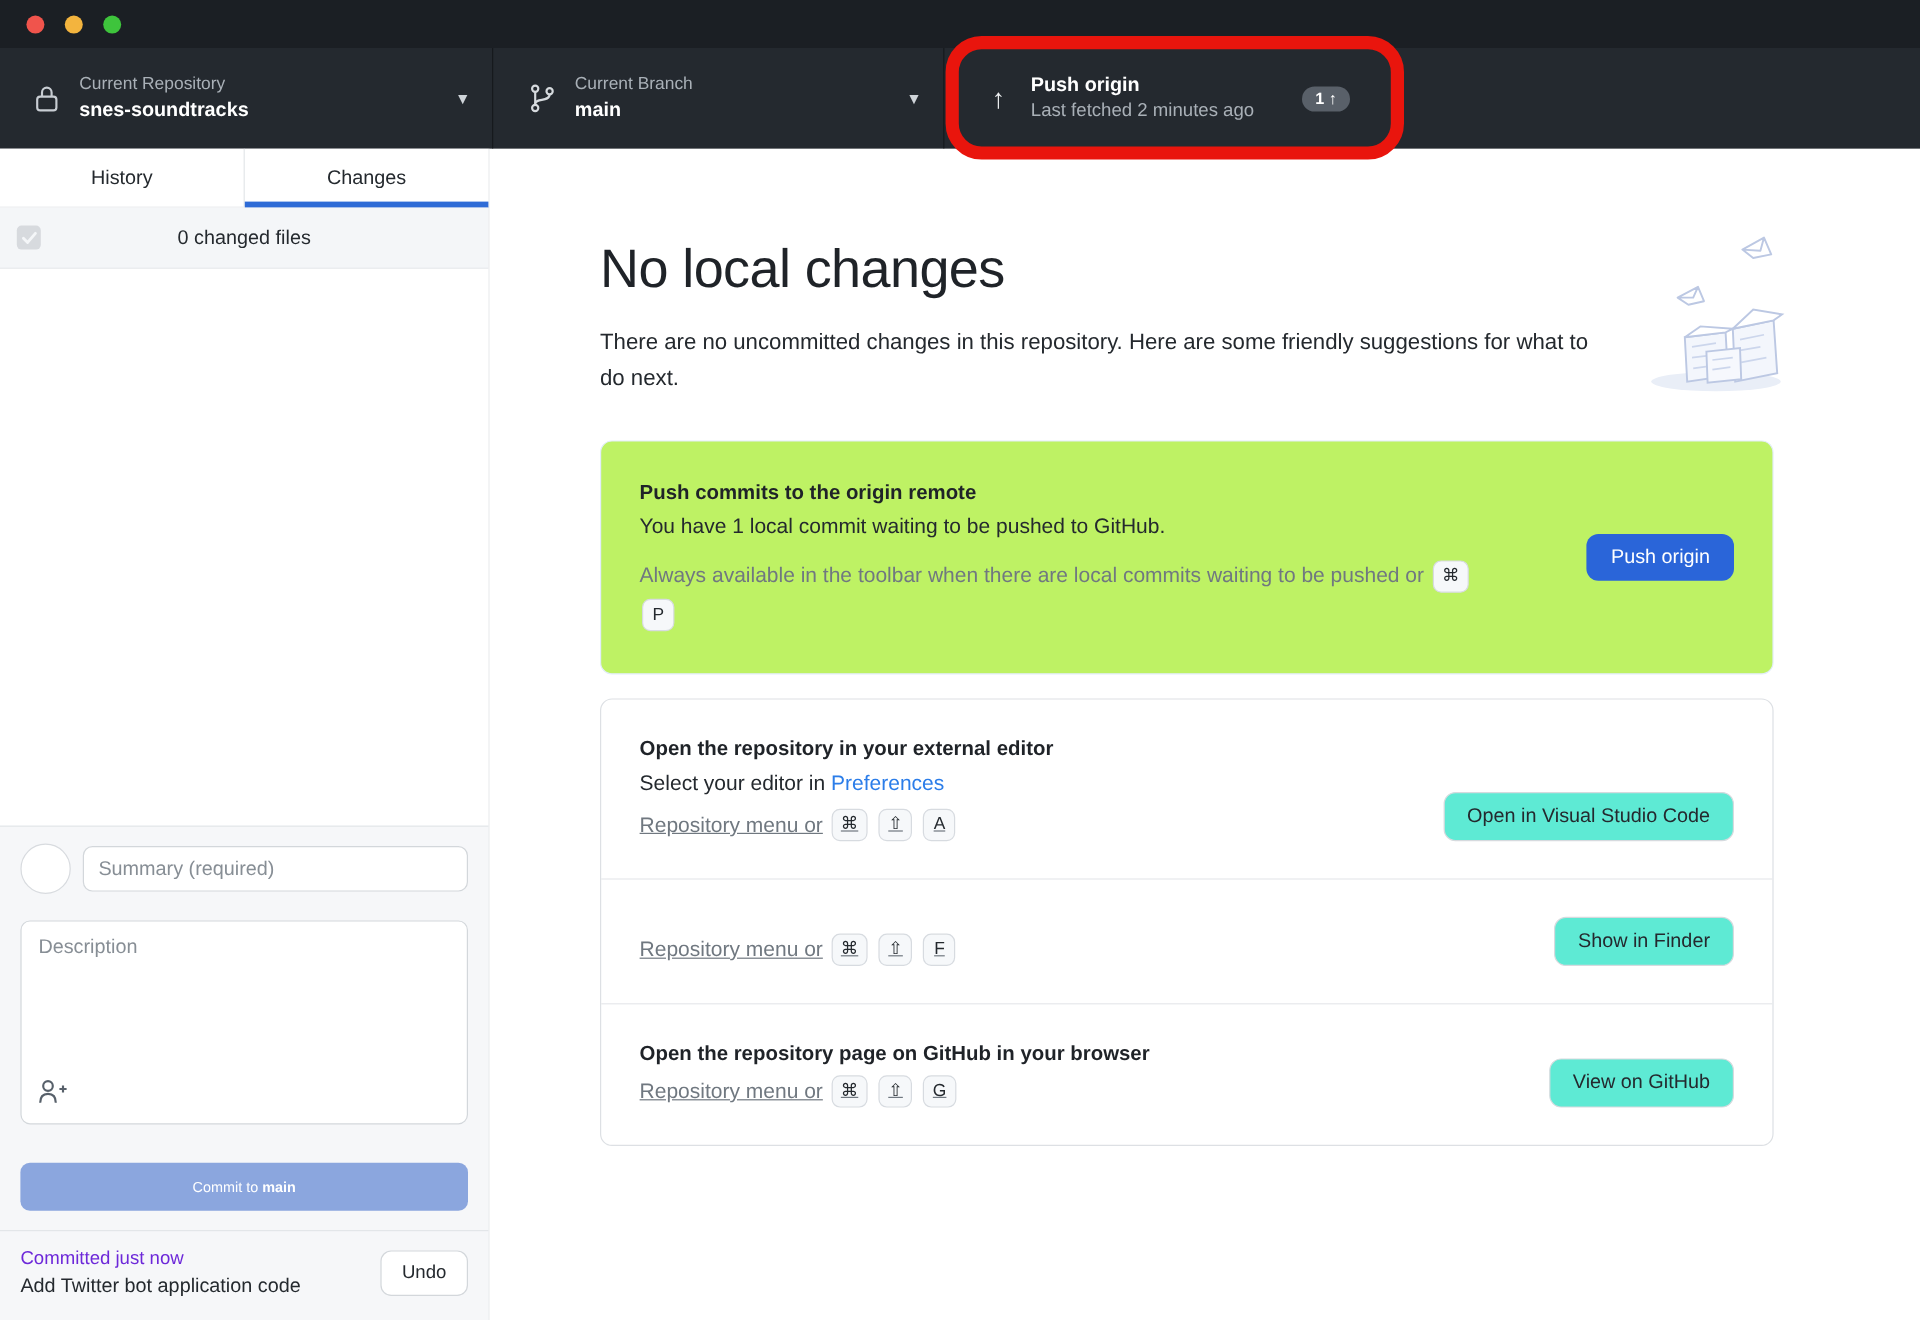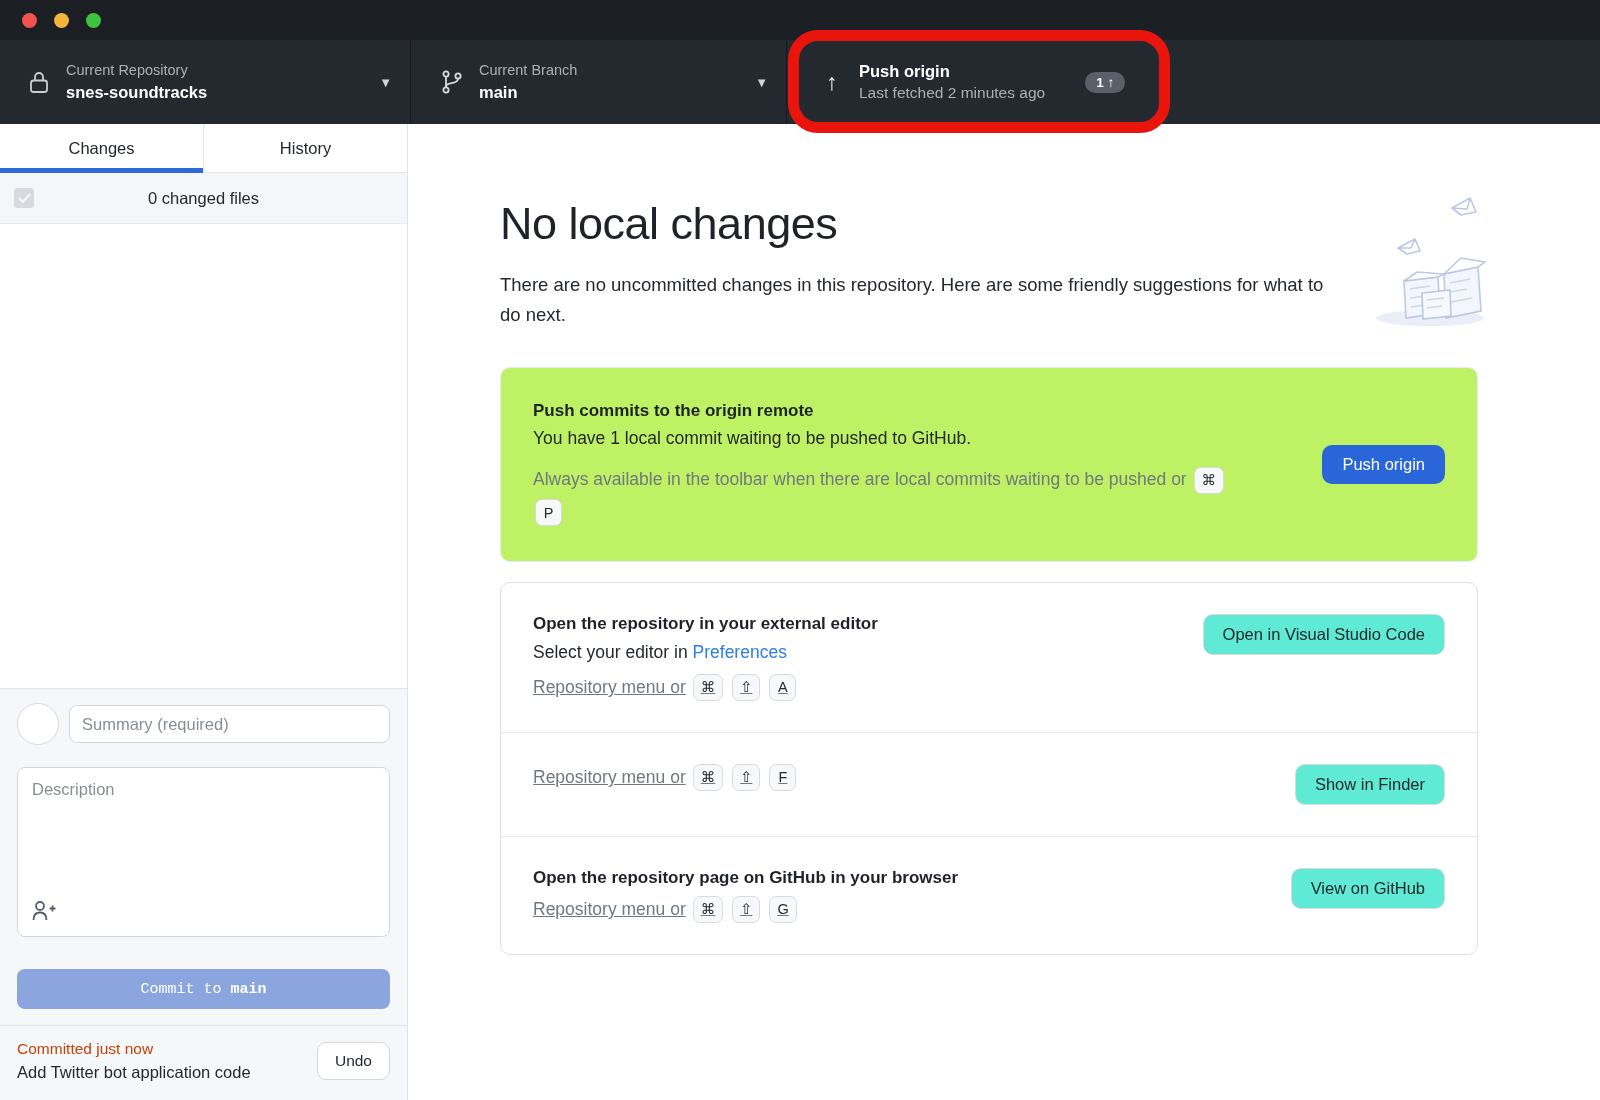--- a/index.html
+++ b/index.html
@@ -45,43 +45,43 @@
   .file-list{flex:1 1 auto;background:#fff;}
 
   .commit-box{flex:0 0 auto;background:#f6f7f9;border-top:1px solid #e3e6e9;padding:14px 17px 16px;}
   .summary-row{display:flex;align-items:center;gap:10px;margin-bottom:22px;}
   .avatar{width:42px;height:42px;border-radius:50%;background:#fff;border:1px solid #d8dbdf;box-sizing:border-box;flex:0 0 auto;}
   .summary-input{flex:1;height:38px;border:1px solid #d3d7db;border-radius:8px;padding:0 12px;font-size:16.5px;color:#24292e;background:#fff;font-family:inherit;box-sizing:border-box;min-width:0;}
   .summary-input::placeholder,.desc-input::placeholder{color:#878e95;opacity:1;}
   .desc-box{position:relative;height:168px;border:1px solid #d3d7db;border-radius:8px;background:#fff;margin-bottom:32px;}
   .desc-input{width:100%;height:100%;border:none;resize:none;padding:12px 14px;font-size:16.5px;color:#24292e;font-family:inherit;border-radius:8px;box-sizing:border-box;background:transparent;outline:none;}
   .person-icon{position:absolute;left:13px;bottom:10px;cursor:pointer;}
-  .commit-btn{display:block;width:100%;height:40px;border-radius:8px;background:#8ba6de;color:#fff;font-size:15px;border:none;font-family:Liberation Mono, monospace;cursor:pointer;}
+  .commit-btn{display:block;width:100%;height:40px;border-radius:8px;background:#8ba6de;color:#fff;font-size:12px;border:none;font-family:Liberation Sans, sans-serif;cursor:pointer;}
   .commit-btn b{font-weight:700;}
 
   .undo-row{flex:0 0 auto;border-top:1px solid #e3e6e9;background:#f6f7f9;padding:14px 17px 18px;display:flex;align-items:center;}
-  .undo-status{font-size:15.5px;color:#c2410c;margin-bottom:5px;}
+  .undo-status{font-size:15.5px;color:#6d28d9;margin-bottom:5px;}
   .undo-msg{font-size:16.5px;color:#24292e;}
   .undo-btn{margin-left:auto;background:#fff;border:1px solid #d3d7db;border-radius:9px;padding:9px 17px;font-size:15.5px;color:#24292e;font-family:inherit;cursor:pointer;}
 
   
   .main{flex:1;position:relative;padding:74px 0 0 92px;box-sizing:border-box;background:#fff;}
   .h1{font-size:45px;font-weight:300;color:#1f2328;margin:0 0 20px;letter-spacing:-0.5px;}
   .lead{font-size:18.5px;color:#24292e;line-height:1.6;max-width:835px;margin:0 0 38px;}
   .illustration{position:absolute;top:58px;right:104px;}
 
   .push-panel{width:978px;box-sizing:border-box;background:#bef264;border:1px solid #e2edf9;border-radius:10px;padding:33px 32px;display:flex;align-items:center;margin-bottom:20px;}
   .pp-text{flex:1;min-width:0;}
   .pp-title{font-size:17px;font-weight:700;color:#1f2328;margin-bottom:7px;}
   .pp-line{font-size:17.5px;color:#24292e;margin-bottom:14px;}
   .pp-muted{font-size:17.5px;color:#707880;line-height:1.85;max-width:700px;}
   .pp-btn{margin-left:20px;background:#2a65d9;color:#fff;border:none;border-radius:10px;padding:10px 20px;font-size:16.5px;font-family:inherit;cursor:pointer;white-space:nowrap;}
 
   .sugg-panel{width:978px;box-sizing:border-box;border:1px solid #dde0e4;border-radius:10px;background:#fff;}
-  .sugg-row{display:flex;align-items:flex-start;padding:31px 32px;gap:24px;}
+  .sugg-row{display:flex;align-items:flex-end;padding:31px 32px;gap:24px;}
   .sugg-row + .sugg-row{border-top:1px solid #e6e8eb;}
   .sg-text{flex:1;min-width:0;}
   .sg-title{font-size:17px;font-weight:700;color:#1f2328;margin-bottom:8px;}
   .sg-sub{font-size:17.5px;color:#24292e;margin-bottom:11px;}
   .link{color:#2b7de9;cursor:pointer;text-decoration:none;}
   .sg-shortcut{font-size:17.5px;color:#707880;display:flex;align-items:center;gap:5px;text-decoration:underline;}
   .sec-btn{margin-left:20px;background:#5eead4;border:1px solid #d6dade;border-radius:10px;padding:10px 19px;font-size:16.5px;color:#24292e;font-family:inherit;cursor:pointer;white-space:nowrap;}
 
   kbd{display:inline-flex;min-width:27px;height:27px;box-sizing:border-box;padding:0 7px;align-items:center;justify-content:center;background:#f6f8fa;border:1px solid #d7dbe0;border-radius:7px;font-family:inherit;font-size:14.5px;color:#24292e;margin:0 2px;vertical-align:middle;}
 </style>
@@ -139,22 +139,22 @@
       <span class="badge">1 ↑</span>
     </div>
   </div>
 
   <div class="annotation"></div>
 
   <div class="bodywrap">
 
     <div class="sidebar">
       <div class="tabs">
+        <div class="tab">History</div>
         <div class="tab active">Changes</div>
-        <div class="tab">History</div>
       </div>
 
       <div class="changed-row">
         <div class="checkbox">
           <svg width="13" height="11" viewBox="0 0 13 11">
             <path d="M1.5 5.5 L5 9 L11.5 1.5" stroke="#f4f6f8" stroke-width="2.4" fill="none" stroke-linecap="round" stroke-linejoin="round"></path>
           </svg>
         </div>
         <div class="changed-label">0 changed files</div>
       </div>

